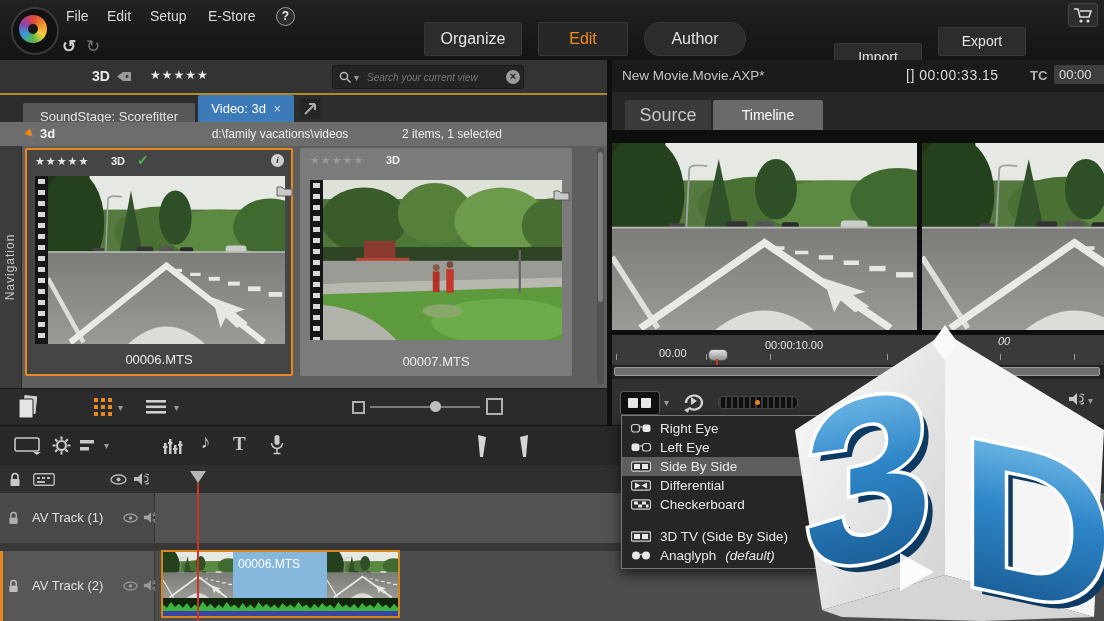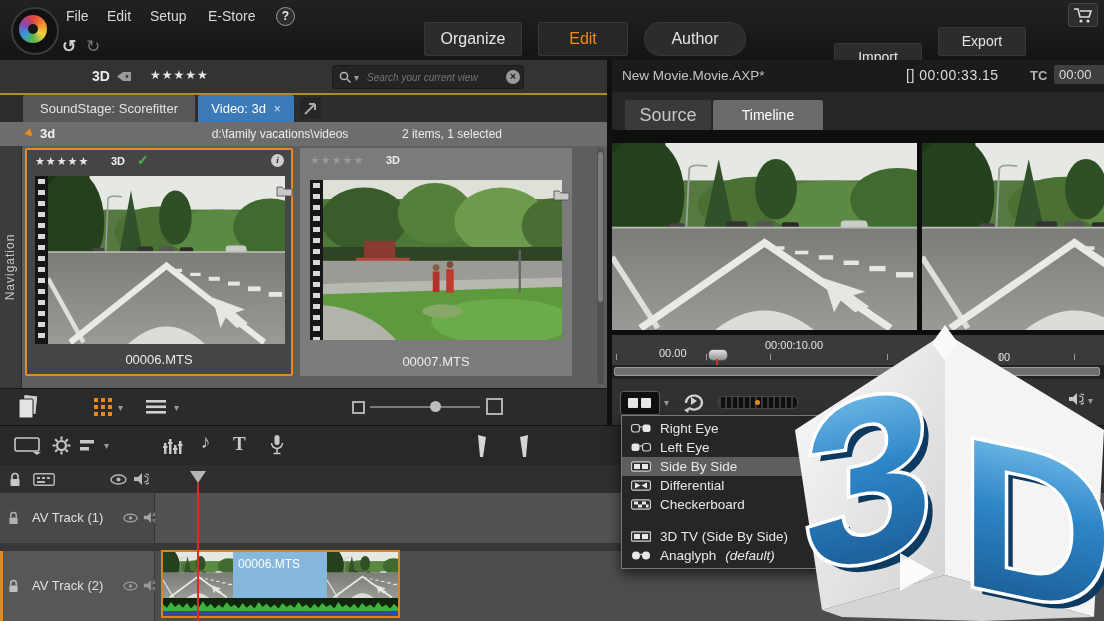--- a/index.html
+++ b/index.html
@@ -147,21 +147,21 @@
             </svg>
         </span>
         <span class="abs caret" style="left:21px;top:7px;">▾</span>
         <input class="abs" style="left: 32px; top: 1px; width: 134px; height: 18px; background: transparent; border: none; outline: none; color: rgb(168, 168, 168); font-size: 10px; font-style: italic;" placeholder="Search your current view">
         <div class="abs" style="right:3px;top:4px;width:14px;height:14px;border-radius:50%;background:#9a9a9a;color:#222;font-size:11px;font-weight:bold;text-align:center;line-height:13px;">×</div>
       </div>
     </div>
     <div class="abs" style="left:0;top:33px;width:607px;height:2px;background:#b08b2b;"></div>
 
     <div class="abs" style="left:0;top:35px;width:607px;height:27px;background:#2d2d2d;">
-      <div class="abs tab1" style="left:23px;top:0;width:172px;height:27px;">SoundStage: Scorefitter</div>
+      <div class="abs tab1" style="left:23px;top:8px;width:172px;height:27px;">SoundStage: Scorefitter</div>
       <div class="abs tab2" style="left:198px;top:0;width:96px;height:27px;">
         <span>Video: 3d</span>
         <span style="color:#cfe2f2;margin-left:4px;font-size:12px;">×</span>
       </div>
       <div class="abs" style="left:300px;top:3px;width:21px;height:21px;background:#262626;border-radius:2px;">
         <svg class="icon-svg" width="21" height="21" viewBox="0 0 21 21">
             <path d="M5 16 L15 6 M15 6 h-6 M15 6 v6" stroke="#a8a8a8" stroke-width="2" fill="none"></path>
           </svg>
       </div>
     </div>
@@ -280,21 +280,21 @@
           <use href="#sc-road"></use>
         </svg>
       <svg class="abs" style="left:310px;top:13px;" width="305" height="187" viewBox="0 0 320 210" preserveAspectRatio="none">
           <use href="#sc-road"></use>
         </svg>
     </div>
 
     <div class="abs" style="left:0;top:275px;width:492px;height:30px;background:#3a3a3a;">
       <span class="abs ruler-lab" style="left:3px;top:12px;padding-left:44px;">00.00</span>
       <span class="abs ruler-lab" style="left:153px;top:4px;">00:00:10.00</span>
-      <span class="abs ruler-lab" style="left:386px;top:16px;">00</span>
+      <span class="abs ruler-lab" style="left:386px;top:0;font-style:italic;">00</span>
       <div class="abs tick" style="left:4px;top:19px;"></div>
       <div class="abs tick" style="left:94px;top:19px;"></div>
       <div class="abs tick" style="left:158px;top:19px;"></div>
       <div class="abs tick" style="left:275px;top:19px;"></div>
       <div class="abs tick" style="left:388px;top:19px;"></div>
       <div class="abs tick" style="left:462px;top:19px;"></div>
       <div class="abs" style="left:96px;top:14px;width:18px;height:10px;border-radius:5px;background:linear-gradient(#e2e2e2,#8e8e8e);border:1px solid #555;"></div>
       <div class="abs" style="left:104px;top:24px;width:2px;height:20px;background:#cf3326;"></div>
     </div>
 

